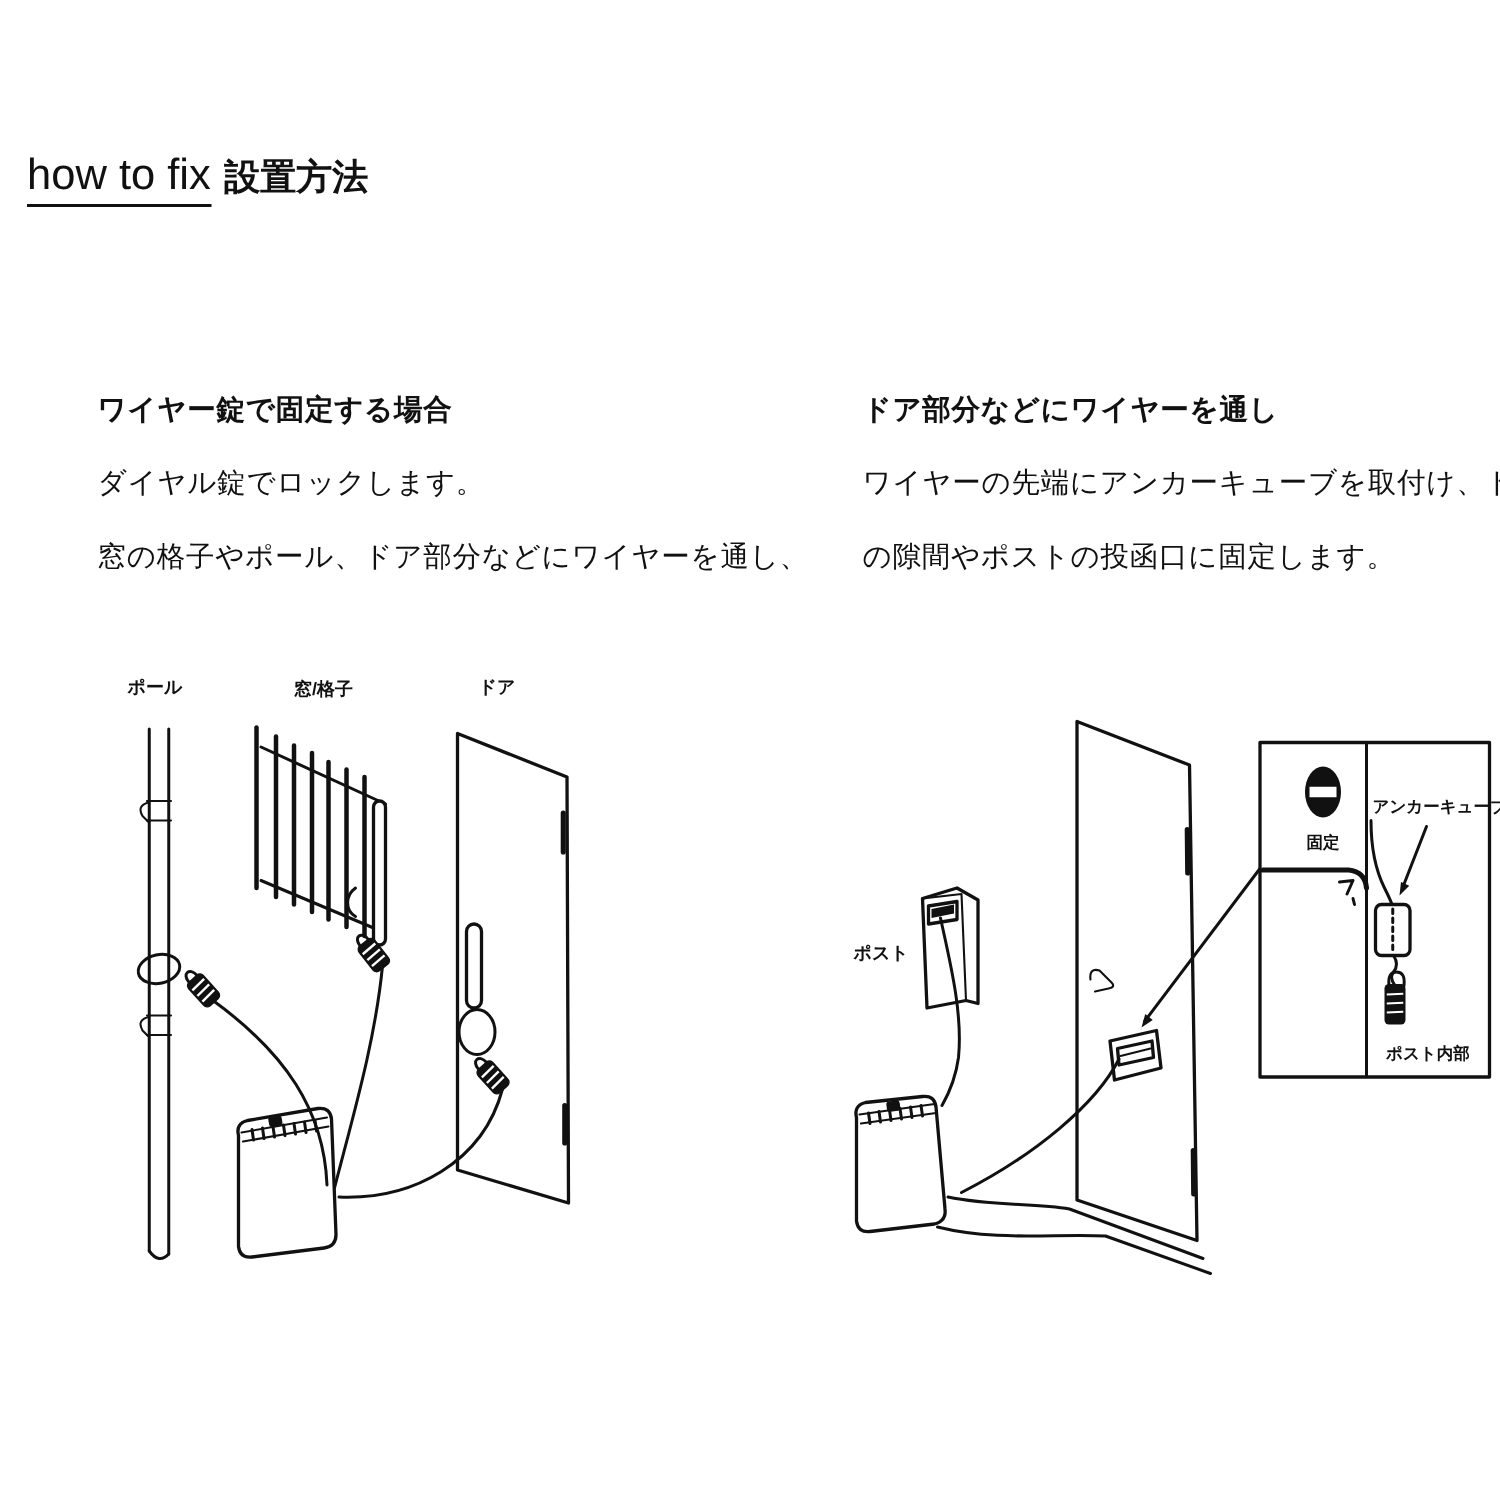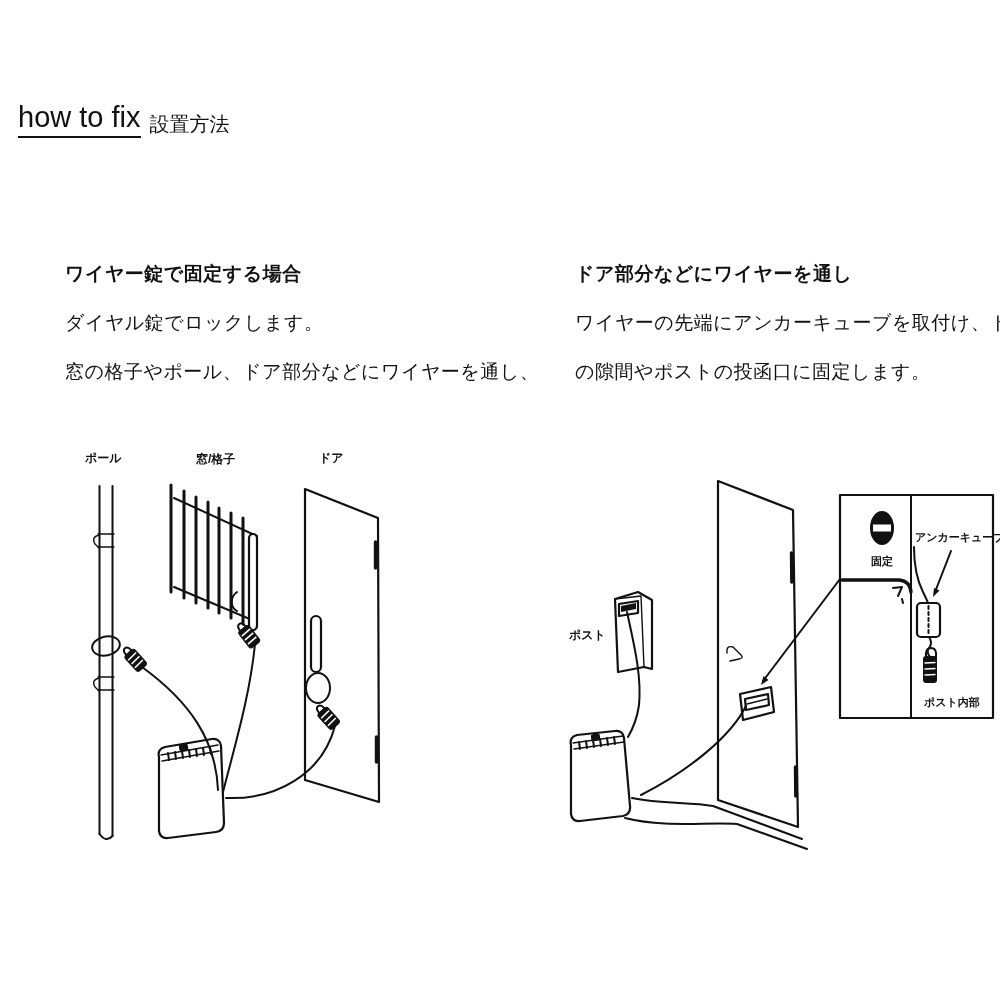--- a/index.html
+++ b/index.html
@@ -1,21 +1,21 @@
 <!DOCTYPE html>
 <html><head>
 <meta charset="utf-8">
 <style>
   html,body{margin:0;padding:0;background:#ffffff;}
   .page{position:relative;width:1000px;height:1000px;background:#ffffff;overflow:hidden;
         font-family:"Liberation Sans","DejaVu Sans",sans-serif;color:#111;}
   
-  .title-row{position:absolute;left:18px;top:102px;display:flex;align-items:flex-end;}
+  .title-row{position:absolute;left:18px;top:102px;display:flex;align-items:flex-start;}
   .title-en{font-size:29px;letter-spacing:0px;border-bottom:2.5px solid #111;padding-bottom:2px;line-height:1.1;}
-  .title-ja{font-size:20px;font-weight:normal;margin-left:9px;}
+  .title-ja{font-size:24px;font-weight:bold;margin-left:9px;}
   
   .col{position:absolute;top:260px;}
   .col-left{left:65px;width:440px;}
   .col-right{left:575px;width:410px;}
   .col h2{margin:0 0 10px 0;font-size:19px;font-weight:bold;line-height:28px;letter-spacing:.5px;}
   .col p{margin:0;font-size:19px;font-weight:normal;line-height:49px;letter-spacing:.5px;white-space:nowrap;}
   
   .diagram{position:absolute;}
   .diagram-left{left:60px;top:440px;width:360px;height:410px;}
   .diagram-right{left:555px;top:440px;width:445px;height:430px;}

